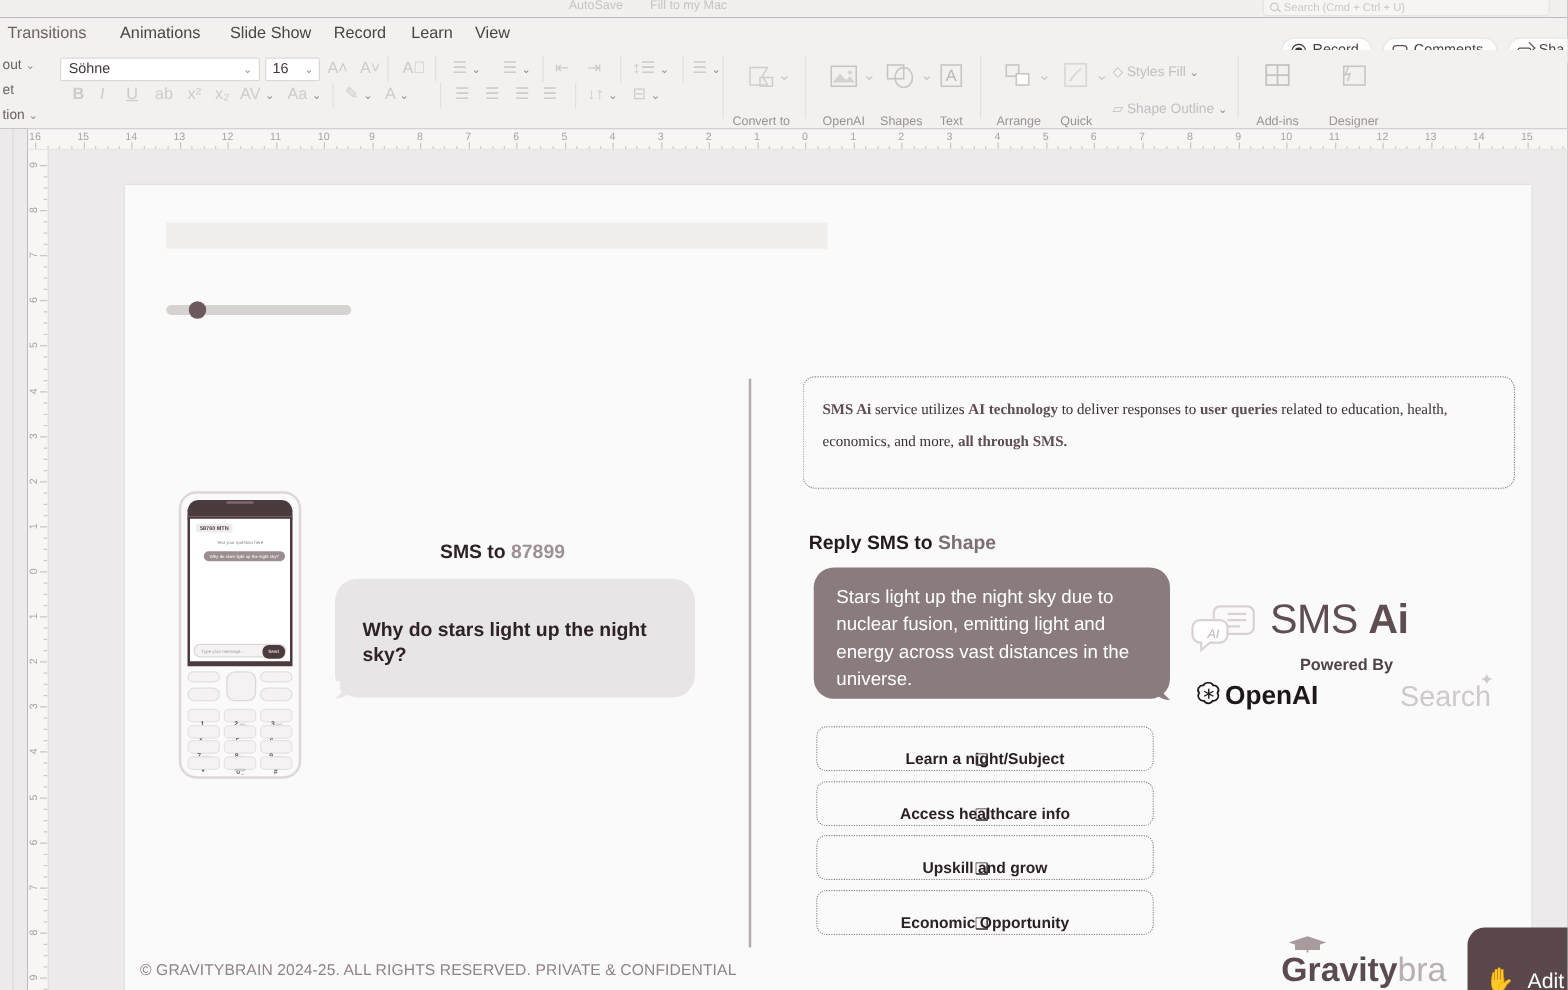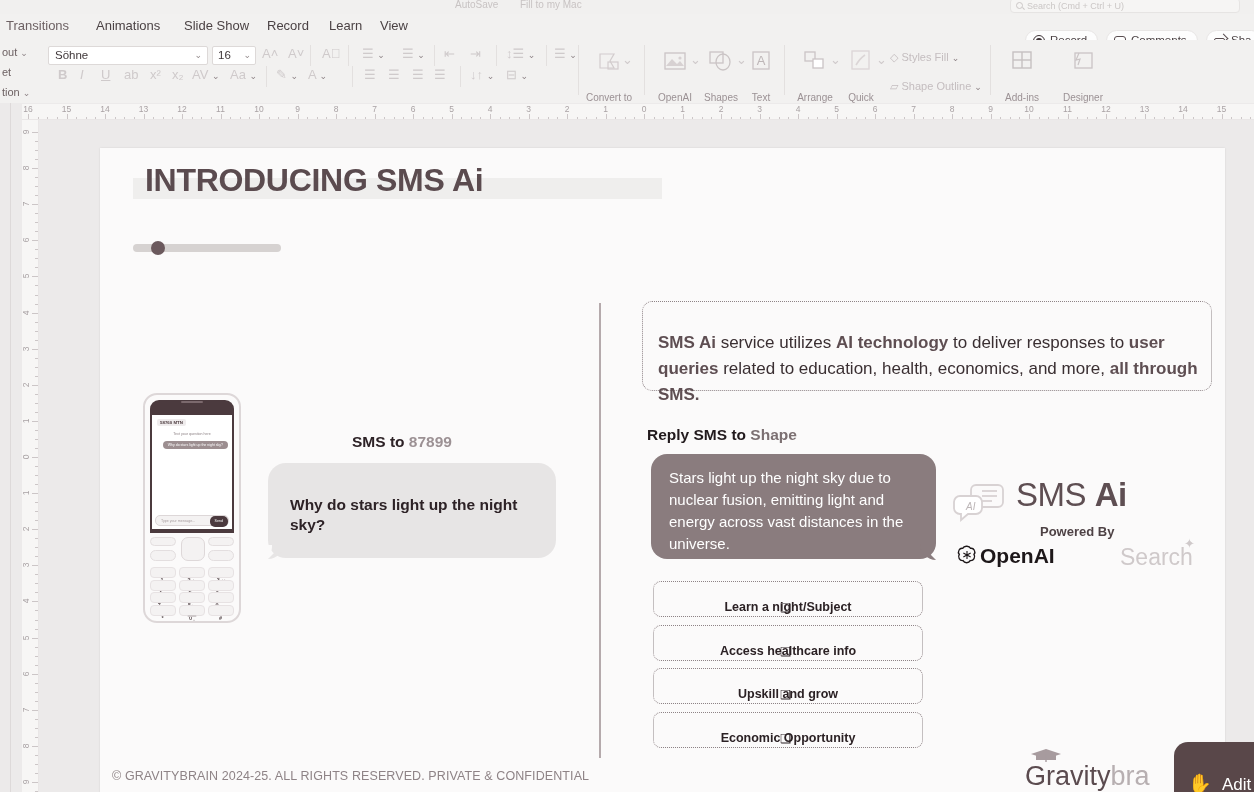--- a/index.html
+++ b/index.html
@@ -287,22 +287,22 @@
     position: absolute; left: 499px; top: 155px; width: 1.5px; height: 455px;
     background: #b5aaac;
   }
 
   
   .descbox {
     position: absolute; left: 542px; top: 153px; width: 570px; height: 90px;
     border: 1.6px dotted #8e8386; border-radius: 10px;
   }
   .descbox p {
-    position: absolute; left: 15px; top: 28px; right: 8px;
-    font-size: 17px; color: #3a2f32; line-height: 26px;
+    position: absolute; left: 15px; top: 12px; right: 8px;
+    font-size: 12px; color: #3a2f32; line-height: 26px; font-family: Liberation Serif, serif;
   }
   .descbox b { font-weight: 700; color: #5e4e52; }
 
   
   .replylbl {
     position: absolute; left: 547px; top: 278px;
     font-size: 15.5px; font-weight: 700; color: #221a1d; white-space: nowrap;
   }
   .replylbl .u { color: #7c7072; }
   .rbub {
@@ -358,21 +358,21 @@
   
   .foot {
     position: absolute; left: 12px; bottom: 15px;
     font-size: 12.5px; color: #8e8386; letter-spacing: 0.1px; white-space: nowrap;
   }
   .gblogo { position: absolute; right: 10px; bottom: 5px; width: 190px; height: 46px; }
   .gblogo .cap { position: absolute; left: 4px; top: 0px; width: 34px; height: 16px; }
   .gblogo .nm {
     position: absolute; left: 0px; top: 14px; font-size: 27px; white-space: nowrap;
   }
-  .gblogo .nm b { font-weight: 400; color: #5b4b4f; }
+  .gblogo .nm b { font-weight: 700; color: #5b4b4f; }
   .gblogo .nm i { font-style: normal; color: #b7afb1; }
 
   
   .overlay {
     position: absolute; left: 1174px; top: 742px; width: 90px; height: 56px;
     background: #594749; border-radius: 14px 0 0 0;
   }
   .overlay .hand { position: absolute; left: 14px; top: 30px; font-size: 19px; color: #fff; }
   .overlay .nm {
     position: absolute; left: 48px; top: 33px; font-size: 17px; color: #fff;
@@ -844,21 +844,20 @@
       <div class="tk maj" style="top: 662px;"></div>
       <div class="tk min" style="top: 671.028px;"></div>
     </div>
   <div class="rightedge"></div>
   <div class="vscroll"></div>
 
   <div class="canvas">
     <div class="slide">
 
       <div class="title-band"></div>
-      <div class="slide-title">INTRODUCING SMS Ai</div>
       <div class="slider-track">
         <div class="slider-knob"></div>
       </div>
 
       <div class="phone">
         <div class="bez"></div>
         <div class="spk"></div>
         <div class="scr">
           <div class="from">58760 MTN</div>
           <div class="hint">Text your question here</div>

